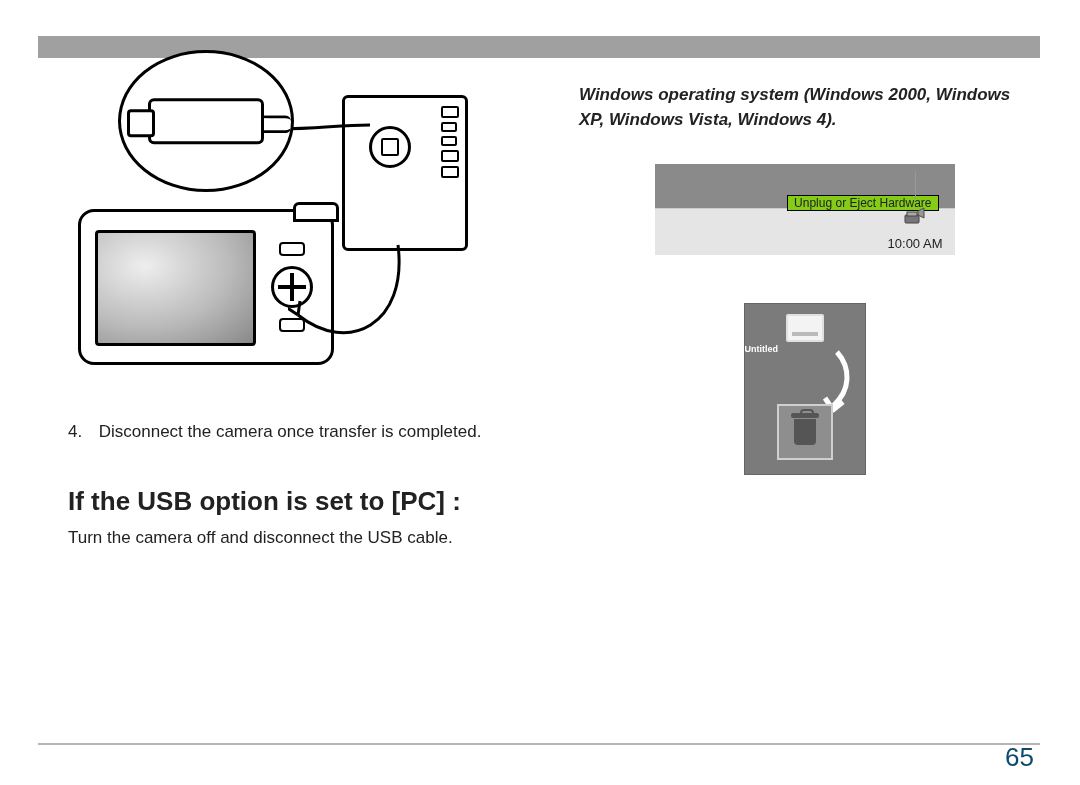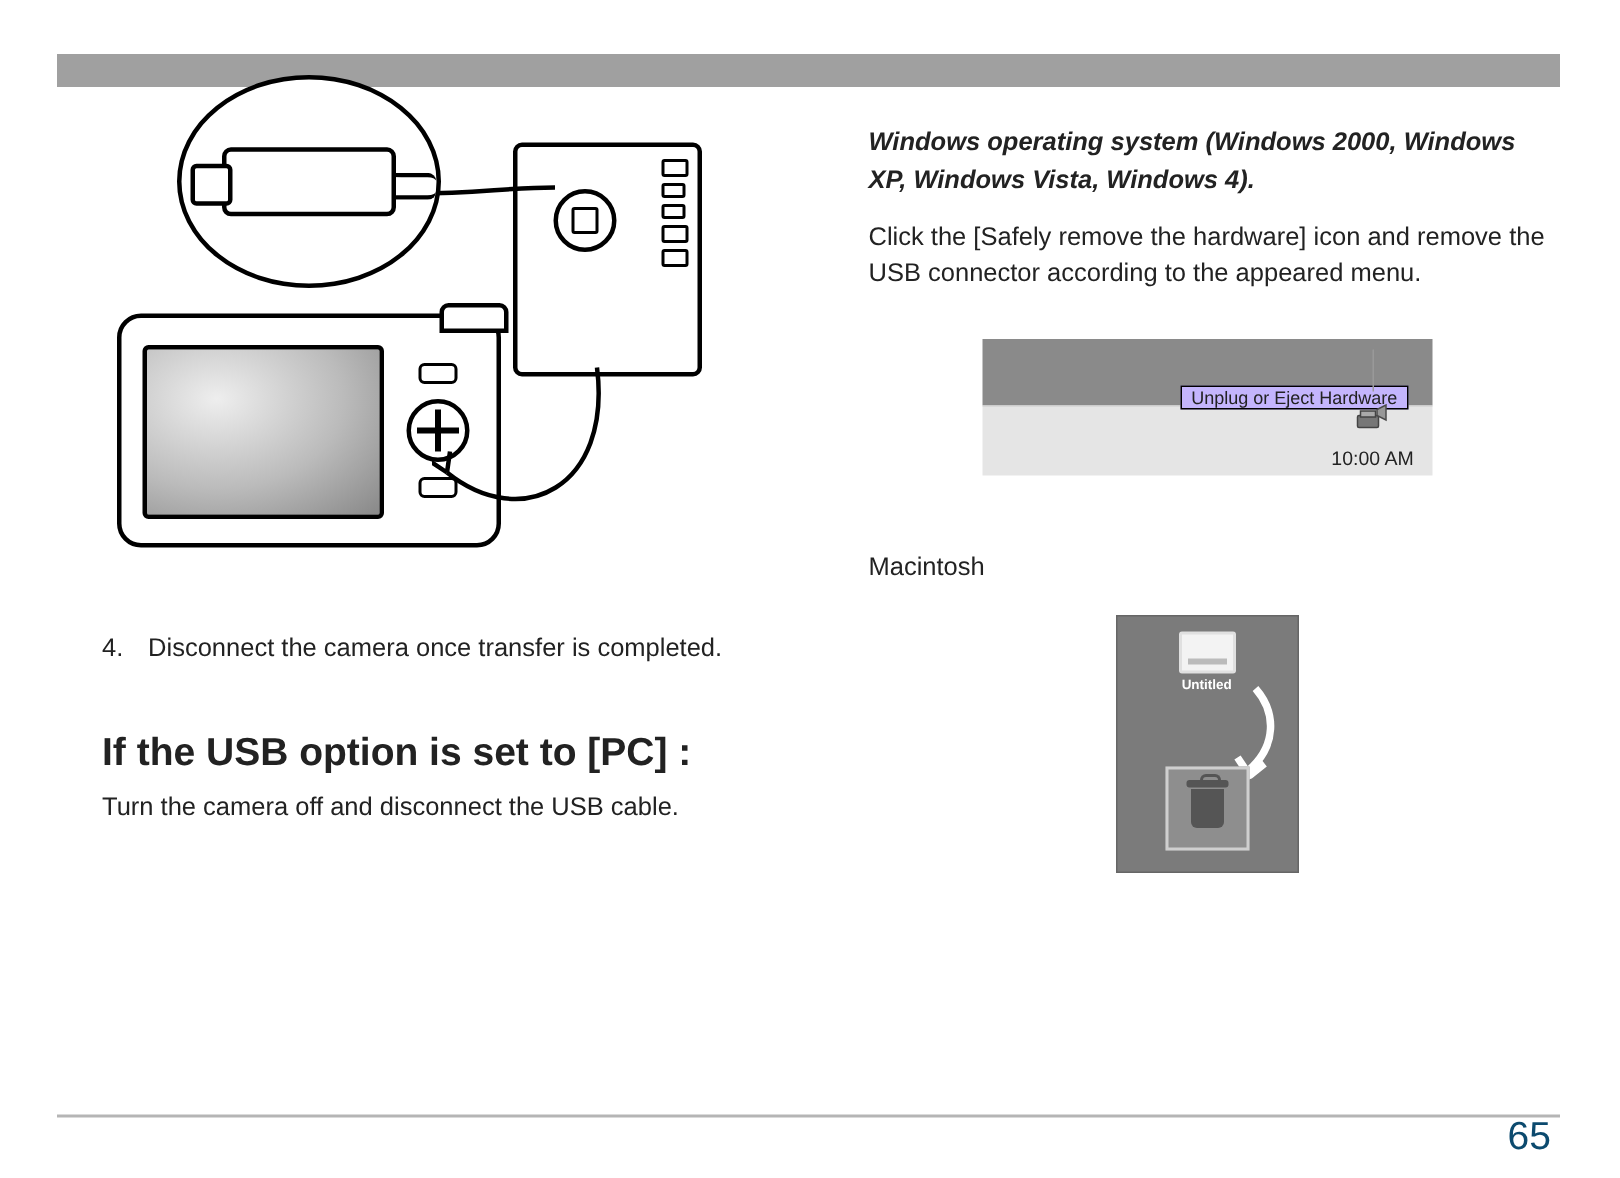--- a/index.html
+++ b/index.html
@@ -258,21 +258,21 @@
   .taskbar-bottom {
     height: 46px;
     background: #e5e5e5;
     position: relative;
     border-top: 1px solid #ccc;
   }
   .tooltip {
     position: absolute;
     top: -14px;
     right: 16px;
-    background: #c4b5fd;
+    background: #84cc16;
     border: 1px solid #000;
     font-size: 12px;
     padding: 0 6px;
     white-space: nowrap;
     font-family: Tahoma, Arial, sans-serif;
   }
   .tray {
     position: absolute;
     right: 12px;
     bottom: 4px;
@@ -322,21 +322,21 @@
     content:"";
     position:absolute;
     left: 4px; right: 4px; bottom: 4px;
     height: 4px;
     background: #bbb;
   }
   .mac-label {
     position: absolute;
     top: 40px;
     left: 0; right: 0;
-    text-align: center;
+    text-align: left;
     color: #fff;
     font-size: 9px;
     font-weight: 600;
   }
   .mac-trash {
     position: absolute;
     bottom: 14px;
     left: 50%; transform: translateX(-50%);
     width: 52px; height: 52px;
     border: 2px solid #cfcfcf;
@@ -439,42 +439,40 @@
       </div>
 
       <div class="heading-sub">If the USB option is set to [PC] :</div>
       <div class="body-text">Turn the camera off and disconnect the USB cable.</div>
     </div>
 
     <div class="col right">
 
       <div class="win-note">Windows operating system (Windows 2000, Windows XP, Windows Vista, Windows 4).</div>
 
-      <div class="instr">Click the [Safely remove the hardware] icon and remove the USB connector according to the appeared menu.</div>
 
       <div class="taskbar-shot">
         <div class="taskbar-top"></div>
         <div class="taskbar-bottom">
           <div class="tooltip">Unplug or Eject Hardware</div>
           <div class="tray">
             <span class="tray-divider"></span>
             <span class="eject-icon">
               <svg width="22" height="18" viewBox="0 0 22 18">
                 <rect x="1" y="8" width="14" height="8" rx="1" fill="#777" stroke="#444"></rect>
                 <rect x="3" y="5" width="10" height="4" fill="#aaa" stroke="#444"></rect>
                 <path d="M14 4 L20 1 L20 11 L14 8 Z" fill="#6a6" stroke="#353"></path>
               </svg>
             </span>
             <span>10:00 AM</span>
           </div>
         </div>
       </div>
 
       <div class="mac-note">
-        <div>Macintosh</div>
       </div>
 
       <div class="mac-shot">
         <div class="mac-drive"></div>
         <div class="mac-label">Untitled</div>
         <div class="mac-arrow">
           <svg viewBox="0 0 36 70">
             <path d="M18 2 C32 18, 32 40, 14 56" stroke="#fff" stroke-width="5" fill="none"></path>
             <path d="M6 48 L14 60 L24 52" stroke="#fff" stroke-width="5" fill="none" stroke-linejoin="round"></path>
           </svg>

